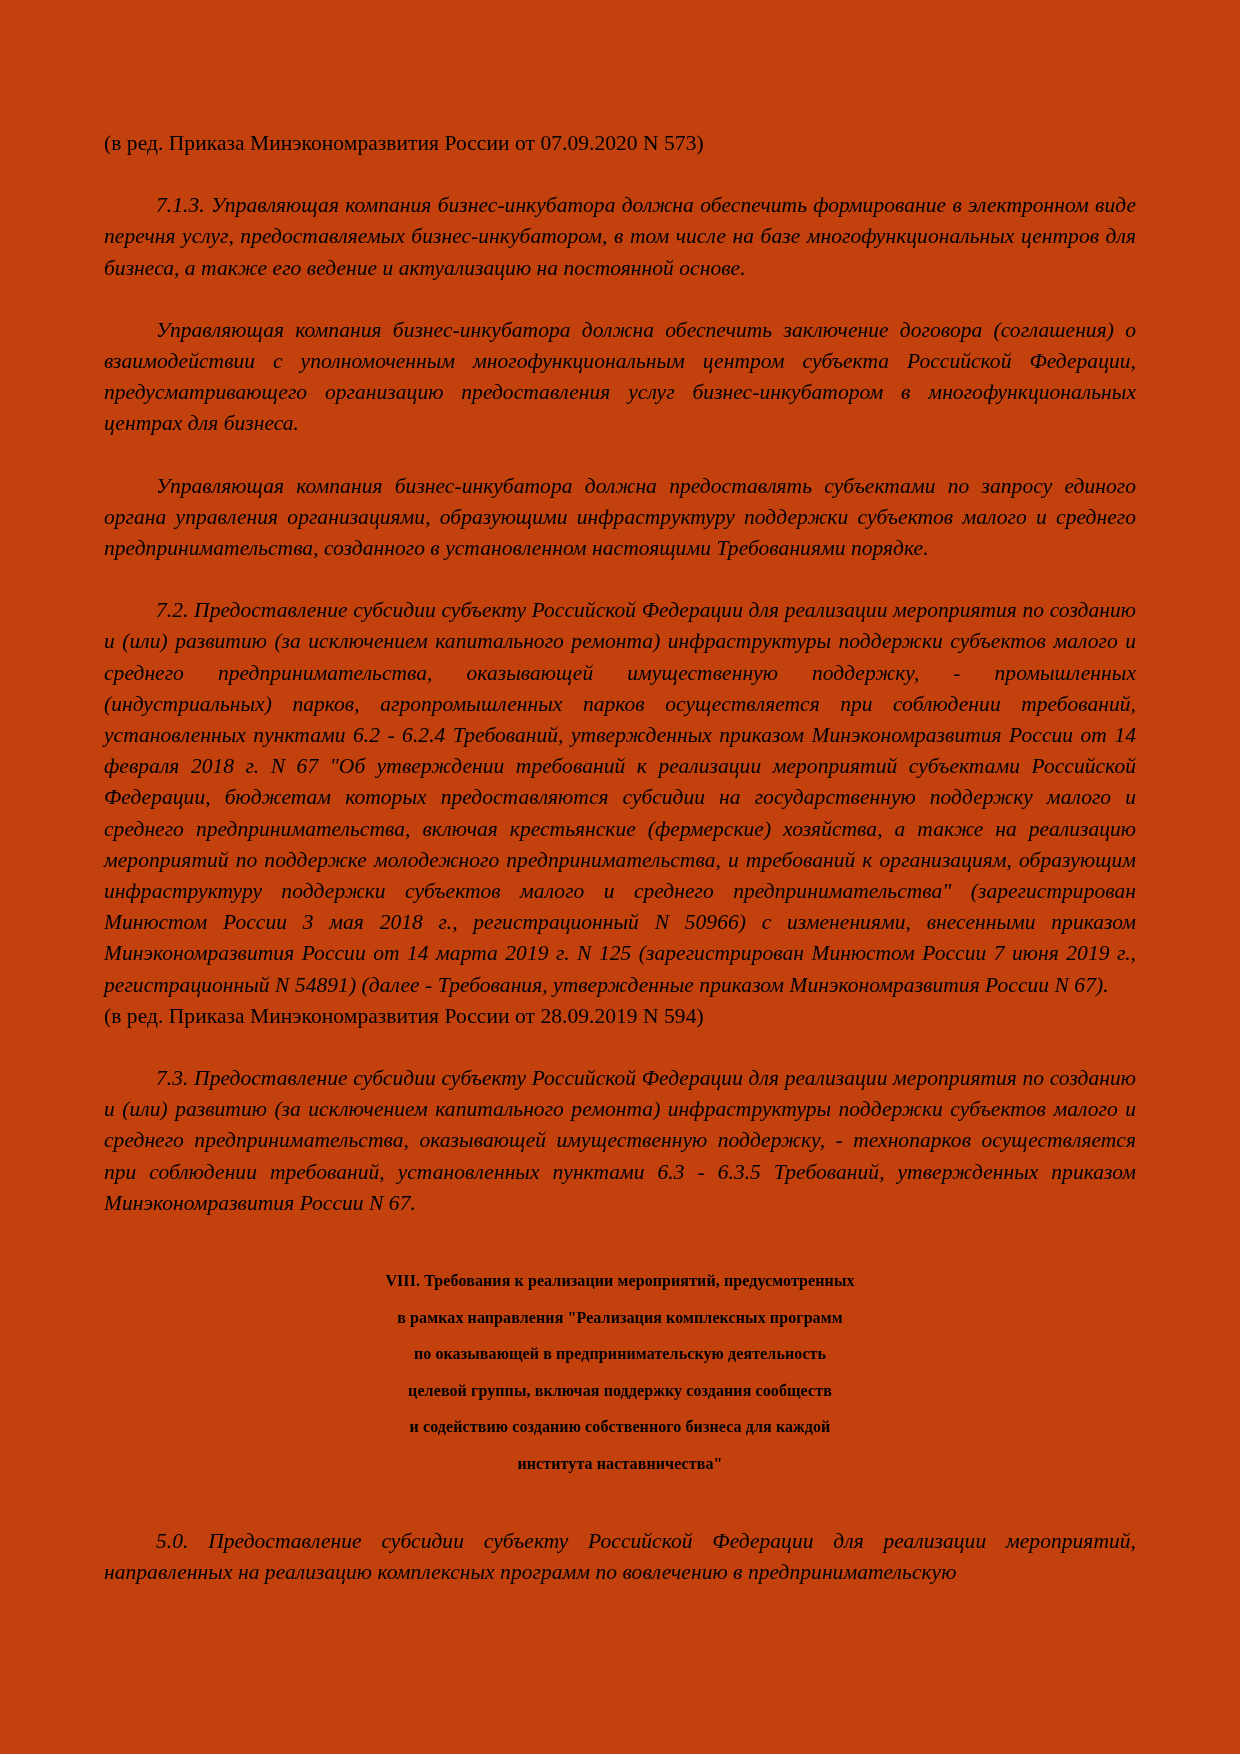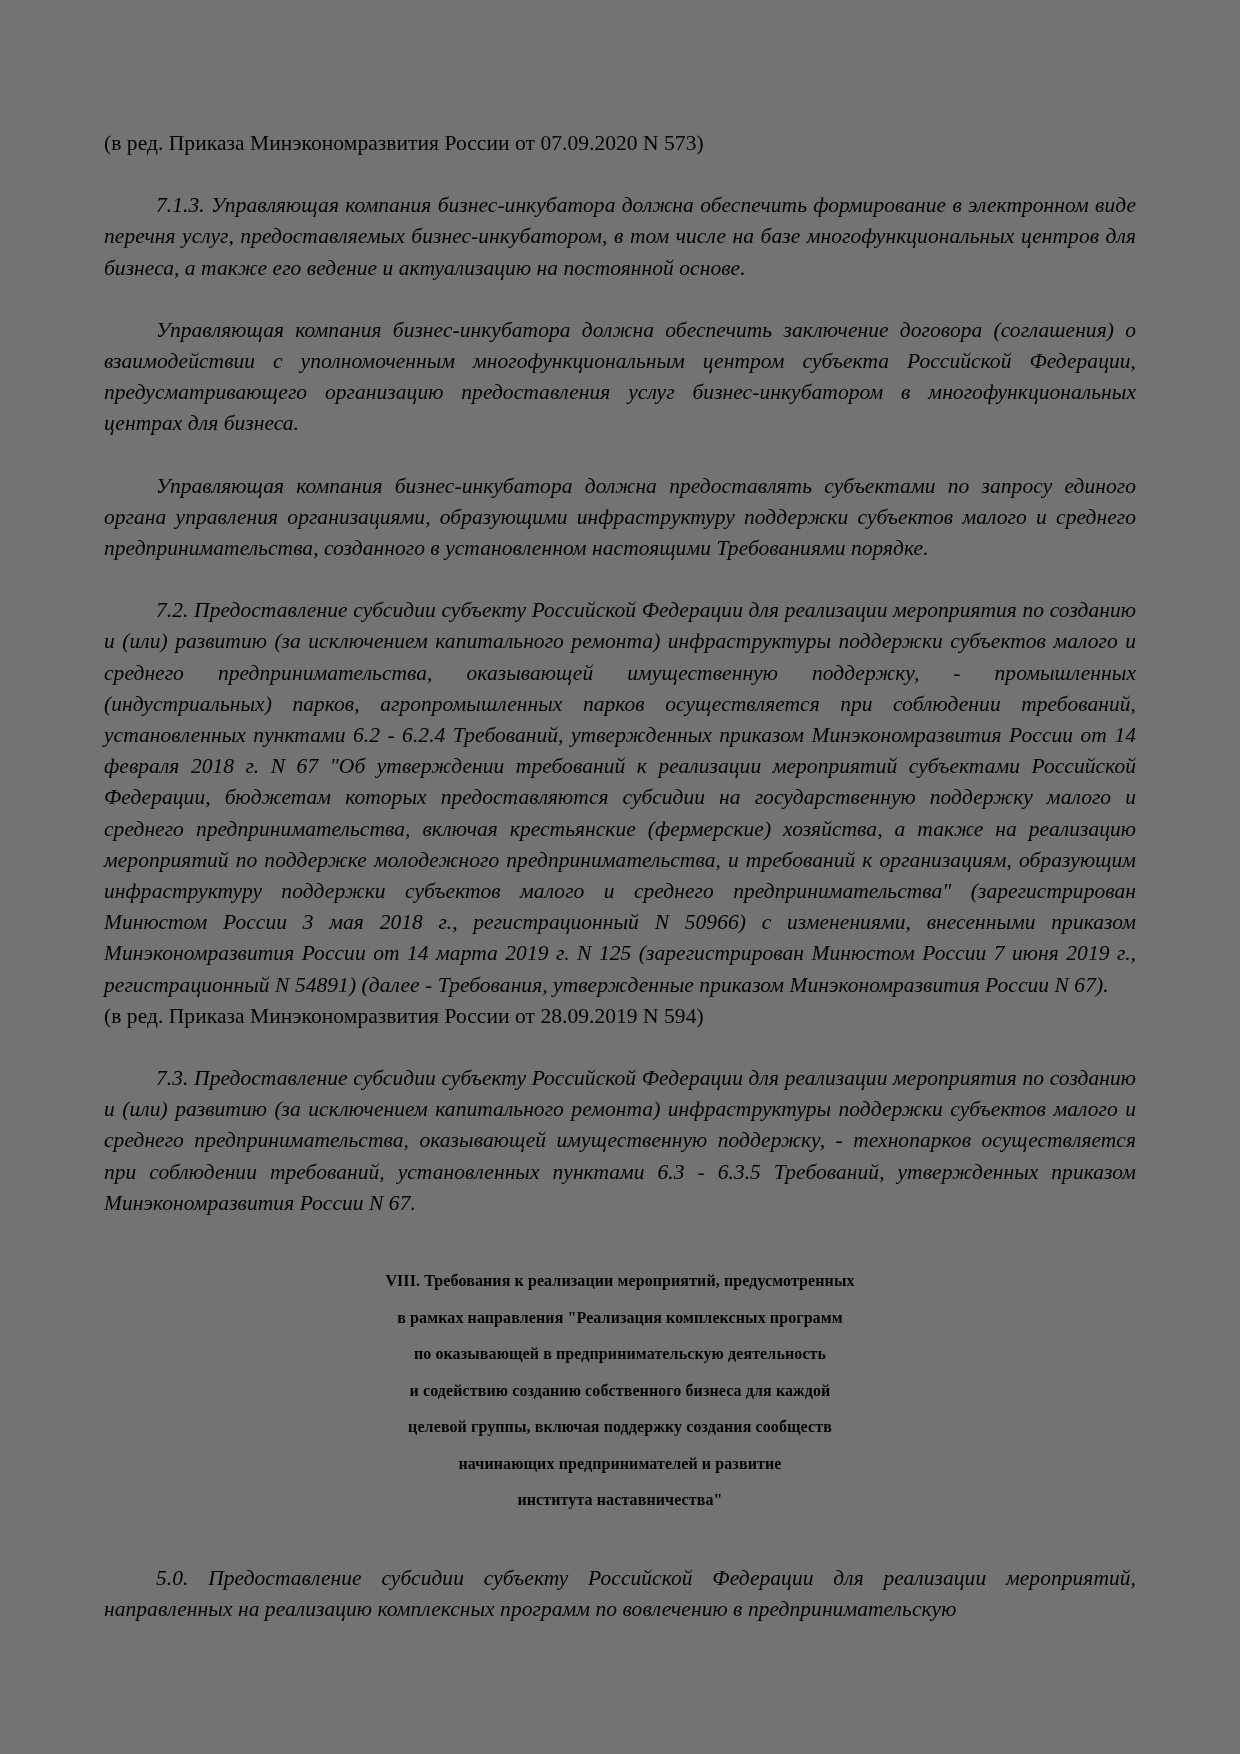--- a/index.html
+++ b/index.html
@@ -14,21 +14,21 @@
     color: #000000;
     -webkit-font-smoothing: antialiased;
   }
 
   .page {
     position: relative;
     box-sizing: border-box;
     width: 1240px;
     height: 1754px;
     padding: 128px 104px 0 104px;
-    background: #737373;
+    background: #c2410c;
   }
 
   .doc-body {
     font-size: 21.5px;
     line-height: 31.2px;
     text-align: justify;
     text-justify: inter-word;
     letter-spacing: 0.05px;
   }
 
@@ -92,23 +92,22 @@
     <div class="gap-md"></div>
 
     <p class="para">7.3. Предоставление субсидии субъекту Российской Федерации для реализации мероприятия по созданию и (или) развитию (за исключением капитального ремонта) инфраструктуры поддержки субъектов малого и среднего предпринимательства, оказывающей имущественную поддержку, - технопарков осуществляется при соблюдении требований, установленных пунктами 6.3 - 6.3.5 Требований, утвержденных приказом Минэкономразвития России N 67.</p>
 
     <div class="gap-lg"></div>
 
     <div class="heading-block">
       <span class="hline">VIII. Требования к реализации мероприятий, предусмотренных</span>
       <span class="hline">в рамках направления "Реализация комплексных программ</span>
       <span class="hline">по оказывающей в предпринимательскую деятельность</span>
+      <span class="hline">целевой группы, включая поддержку создания сообществ</span>
       <span class="hline">и содействию созданию собственного бизнеса для каждой</span>
-      <span class="hline">целевой группы, включая поддержку создания сообществ</span>
-      <span class="hline">начинающих предпринимателей и развитие</span>
       <span class="hline">института наставничества"</span>
     </div>
 
     <div class="gap-lg"></div>
 
     <p class="para">5.0. Предоставление субсидии субъекту Российской Федерации для реализации мероприятий, направленных на реализацию комплексных программ по вовлечению в предпринимательскую</p>
 
   </div>
 </div>
 

